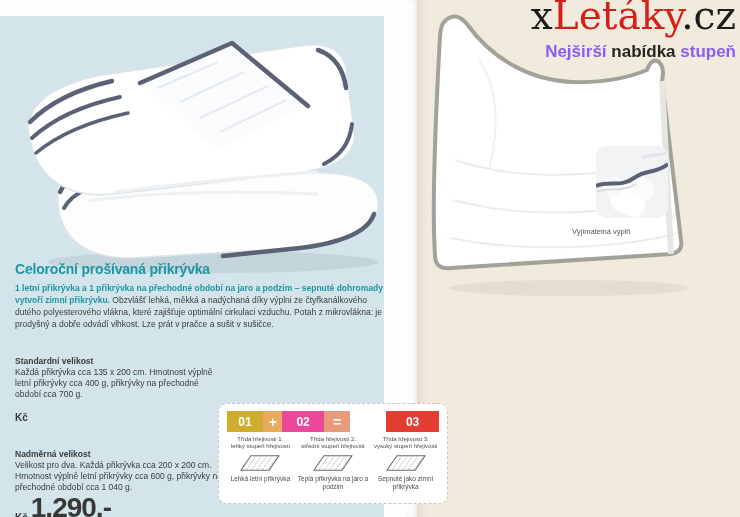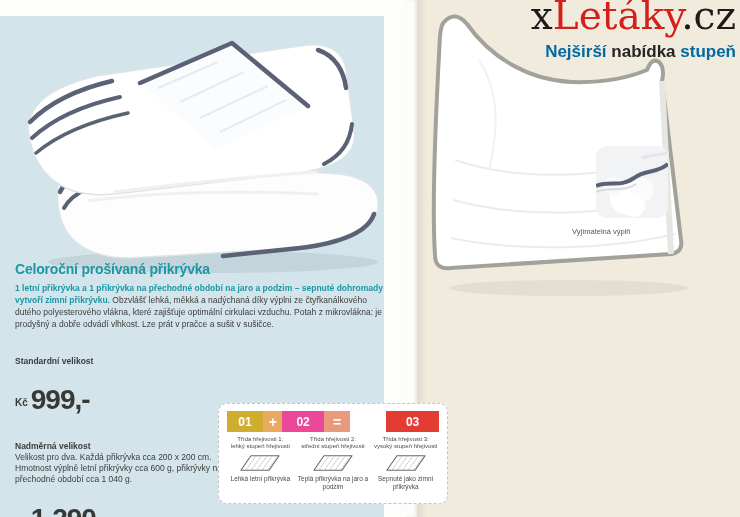--- a/index.html
+++ b/index.html
@@ -12,30 +12,30 @@
           box-shadow:inset -2px 0 3px rgba(0,0,0,0.07);}
   #right-page{position:absolute;left:417px;top:0;width:323px;height:517px;background:#f0ebdd;}
   #right-page::before{content:"";position:absolute;left:0;top:0;bottom:0;width:10px;
           background:linear-gradient(90deg,rgba(120,110,90,0.12),rgba(120,110,90,0));}
 
   
   #logo{position:absolute;top:-7px;right:4px;font-family:"DejaVu Serif","Liberation Serif",serif;
         font-size:39px;line-height:1.18;color:#1c1b1a;letter-spacing:0;white-space:nowrap;cursor:pointer;}
   #logo .red{color:#d42019;}
   #tagline{position:absolute;top:42px;right:4px;font-size:17px;font-weight:bold;color:#262524;white-space:nowrap;}
-  #tagline .red{color:#0369a1;}
+  #tagline .red{color:#8b5cf6;}
 
   
   #left-text{position:absolute;left:15px;top:245px;width:386px;color:#3c3c3b;}
   .title{font-size:14px;font-weight:bold;color:#1d96a5;margin:0 0 5px 0;letter-spacing:-0.2px;}
   #intro{font-size:8.5px;line-height:12px;margin:0;width:376px;}
   #intro .hl{color:#1d96a5;font-weight:bold;}
   .size-head{font-size:8.5px;font-weight:bold;margin:26px 0 1px 0;}
   .size-body{font-size:8.5px;line-height:11px;margin:0;width:212px;}
-  .price{display:flex;align-items:flex-start;margin:19px 0 0 0;color:#383837;}
+  .price{display:flex;align-items:flex-end;margin:0 0 0 0;color:#383837;}
   .price .cur{font-size:10px;font-weight:bold;margin:12px 3px 0 0;}
   .price .num{font-size:28px;font-weight:bold;letter-spacing:-1px;line-height:30px;}
   #sec-oversize{margin-top:3px;}
 
   
   #inset{position:absolute;left:596px;top:146px;width:72px;height:72px;border-radius:11px;
          overflow:hidden;background:#f3f4f5;}
   #inset-caption{position:absolute;left:572px;top:227px;width:120px;text-align:left;
          font-size:7.5px;color:#56554f;}
 
@@ -83,23 +83,23 @@
     <path d="M306,138 C322,130 332,116 334,98" stroke="#5b6276" stroke-width="4" fill="none" stroke-linecap="round"></path>
     <path d="M96,166 C160,158 240,150 300,146" stroke="#eef1f4" stroke-width="3" fill="none"></path>
   </svg>
 
   <div id="left-text">
     <h1 class="title">Celoroční prošívaná přikrývka</h1>
     <p id="intro"><span class="hl">1 letní přikrývka a 1 přikrývka na přechodné období na jaro a podzim – sepnuté dohromady vytvoří zimní přikrývku.</span><span> Obzvlášť lehká, měkká a nadýchaná díky výplni ze čtyřkanálkového dutého polyesterového vlákna, které zajišťuje optimální cirkulaci vzduchu. Potah z mikrovlákna: je prodyšný a dobře odvádí vlhkost. Lze prát v pračce a sušit v sušičce.</span></p>
 
     <div>
       <div class="size-head">Standardní velikost</div>
+      <p class="size-body">Každá přikrývka cca 135 x 200 cm. Hmotnost výplně letní přikrývky cca 400 g, přikrývky na přechodné období cca 700 g.</p>
       <div class="price">
         <span class="cur">Kč</span>
-        <span class="num">999,-</span>
       </div>
     </div>
 
     <div id="sec-oversize">
       <div class="size-head">Nadměrná velikost</div>
       <p class="size-body">Velikost pro dva. Každá přikrývka cca 200 x 200 cm. Hmotnost výplně letní přikrývky cca 600 g, přikrývky na přechodné období cca 1 040 g.</p>
       <div class="price">
         <span class="cur">Kč</span>
         <span class="num">1.290,-</span>
       </div>

